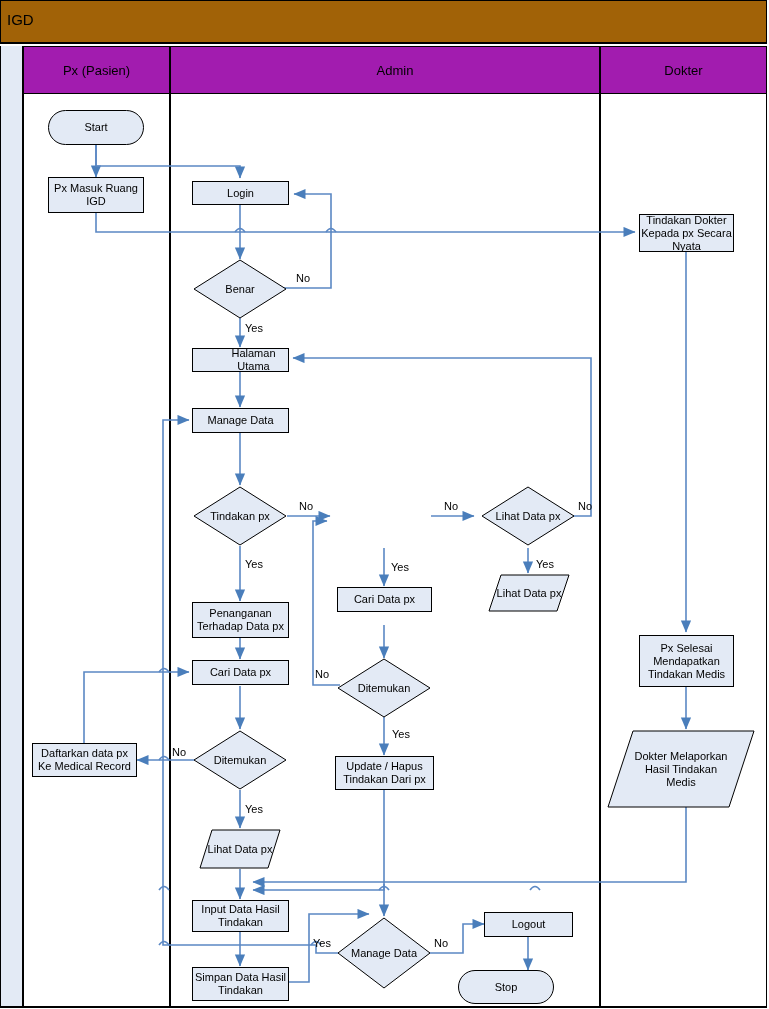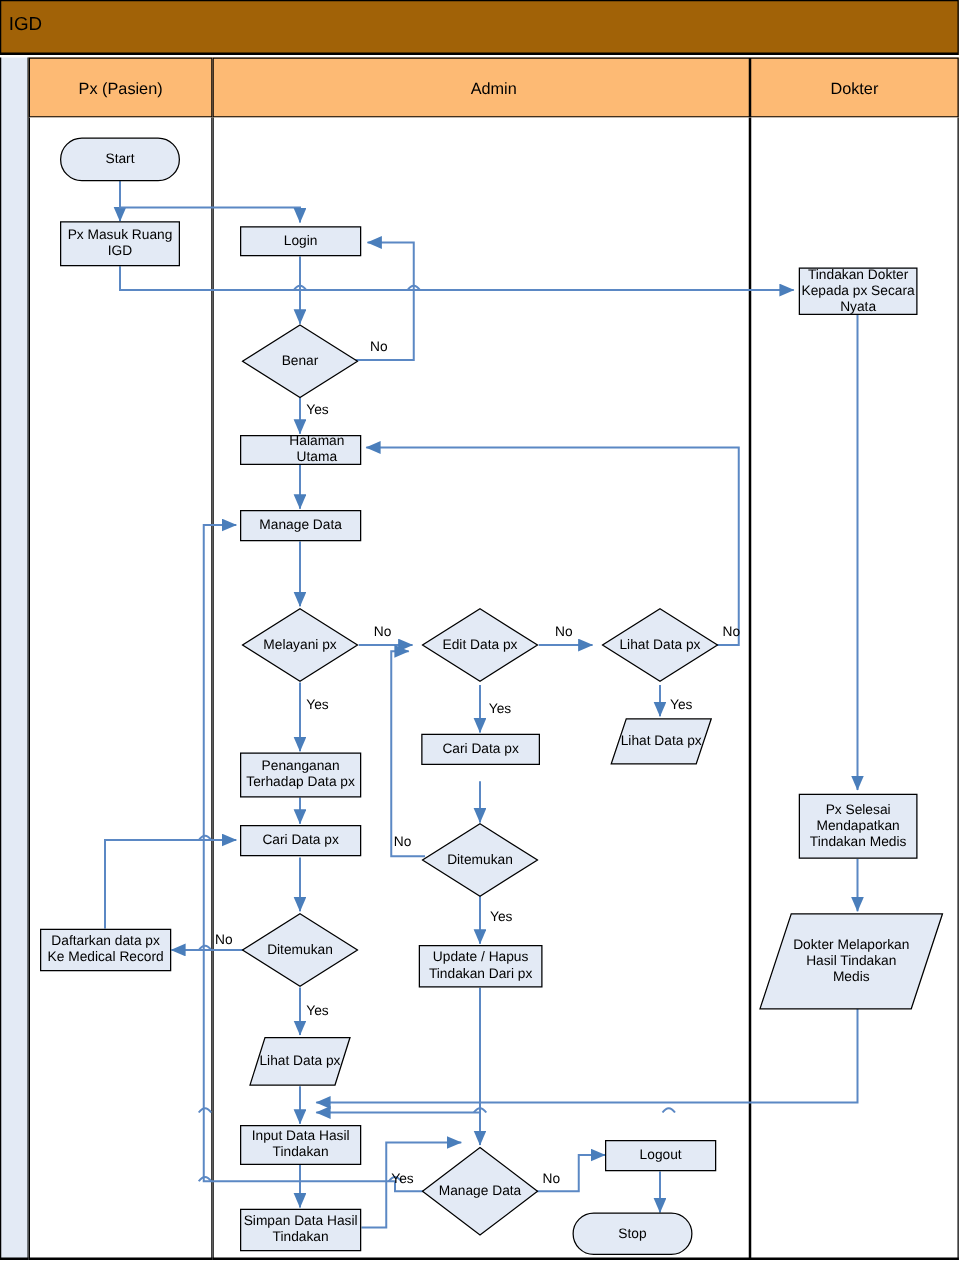--- a/index.html
+++ b/index.html
@@ -21,21 +21,21 @@
     font-size:15px; color:#000;
   }
   .lane-left-strip{
     position:absolute; left:0; top:46px; width:23px; height:962px;
     background:#e3eaf5; border-left:1px solid #000; border-right:1px solid #000;
     border-bottom:2px solid #000;
     box-sizing:border-box;
   }
   .lane-head{
     position:absolute; top:46px; height:48px;
-    background:#fdba74; border:1px solid #000; box-sizing:border-box;
+    background:#a21caf; border:1px solid #000; box-sizing:border-box;
     display:flex; align-items:center; justify-content:center;
     font-size:13px; color:#000;
   }
   .lane-body{
     position:absolute; top:94px; height:914px;
     background:#ffffff; border-left:1px solid #000; border-right:1px solid #000;
     border-bottom:2px solid #000;
     box-sizing:border-box;
   }
   .lane-c1{ left:23px; width:147px; }
@@ -226,27 +226,21 @@
     <span>Halaman Utama</span>
   </div>
   <div class="shape proc" style="left:192px; top:408px; width:97px;  height:25px;">
     <span>Manage Data</span>
   </div>
 
   <div class="shape dia" style="left:193px; top:486px; width:94px; height:60px;">
     <svg width="94" height="60" viewBox="0 0 94 60">
         <polygon points="47,1 93,30 47,59 1,30" fill="#e3eaf5" stroke="#000" stroke-width="1"></polygon>
       </svg>
-    <div class="dia-in">Melayani px</div>
-  </div>
-  <div class="shape dia" style="left:337px; top:486px; width:94px; height:60px;">
-    <svg width="94" height="60" viewBox="0 0 94 60">
-        <polygon points="47,1 93,30 47,59 1,30" fill="#e3eaf5" stroke="#000" stroke-width="1"></polygon>
-      </svg>
-    <div class="dia-in">Edit Data px</div>
+    <div class="dia-in">Tindakan px</div>
   </div>
   <div class="shape dia" style="left:481px; top:486px; width:94px; height:60px;">
     <svg width="94" height="60" viewBox="0 0 94 60">
         <polygon points="47,1 93,30 47,59 1,30" fill="#e3eaf5" stroke="#000" stroke-width="1"></polygon>
       </svg>
     <div class="dia-in">Lihat Data px</div>
   </div>
 
   <div class="shape proc" style="left:337px; top:587px; width:95px;  height:25px;">
     <span>Cari Data px</span>

